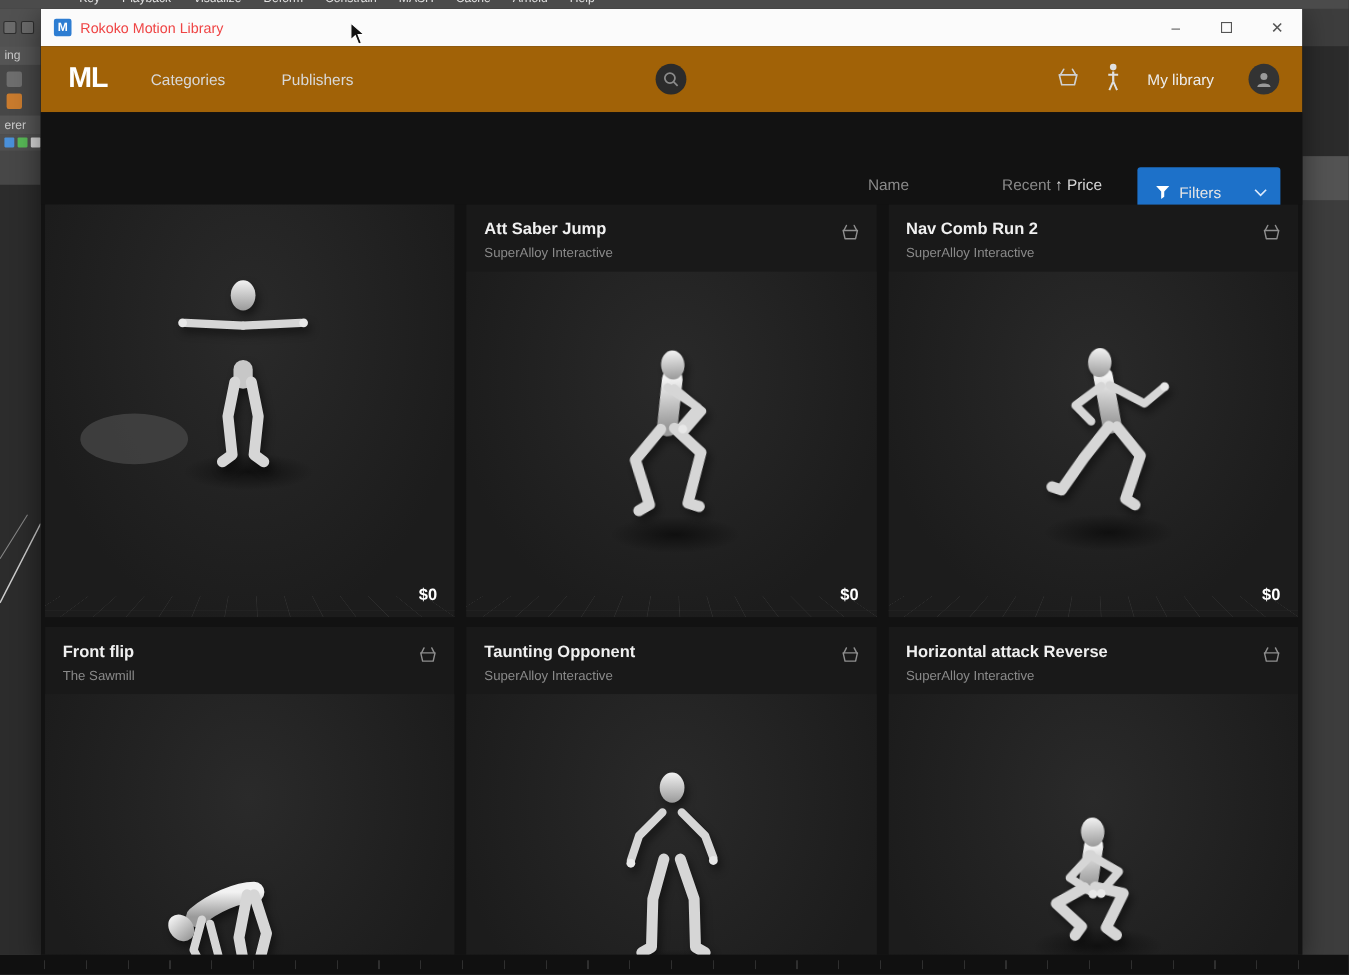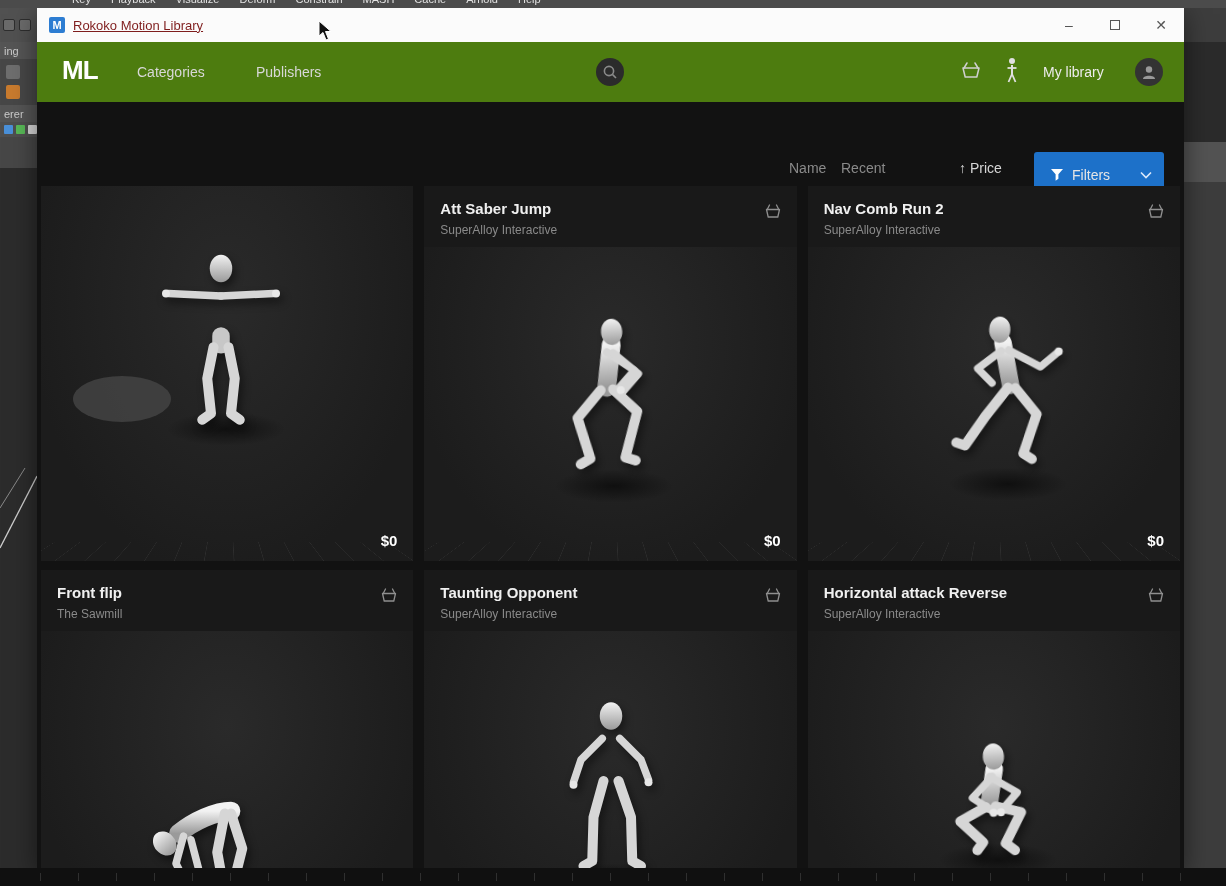--- a/index.html
+++ b/index.html
@@ -32,43 +32,43 @@
   .host-bottom .ticks { position:absolute; left:40px; right:10px; top:5px; height:8px;
       background:repeating-linear-gradient(90deg,#2f2f2f 0 1px, transparent 1px 38px); }
 
   
   .window { position:absolute; left:37px; top:8px; width:1147px; height:860px; background:#121212;
             box-shadow:0 6px 24px rgba(0,0,0,.5); z-index:5; overflow:hidden; }
 
   .titlebar { height:34px; background:#fbfbfb; display:flex; align-items:center; padding:0 0 0 12px; position:relative; }
   .app-icon { width:16px; height:16px; background:#2d7dd2; border-radius:2px; color:#fff; font-size:11px; font-weight:bold;
               display:flex; align-items:center; justify-content:center; margin-right:8px; }
-  .win-title { font-size:13px; color:#7f1d1d;text-decoration:underline; }
+  .win-title { font-size:13px; color:#ef4444; }
   .win-controls { position:absolute; right:0; top:0; height:34px; display:flex; }
   .wc { width:46px; height:34px; display:flex; align-items:center; justify-content:center; color:#555; font-size:14px; cursor:default; }
   .wc .maxbox { width:10px; height:10px; border:1.4px solid #555; }
 
   
-  .nav { position:relative; height:60px; background:#4d7c0f; }
+  .nav { position:relative; height:60px; background:#a16207; }
   .ml-logo { position:absolute; left:25px; top:13px; color:#fff; font-size:26px; font-weight:800; letter-spacing:-1px; }
   .nav-link { position:absolute; top:0; line-height:60px; font-size:14px; color:#d8d8d8; cursor:pointer; }
   .nav-link.cat { left:100px; } .nav-link.pub { left:219px; }
   .search-btn { position:absolute; left:559px; top:16px; width:28px; height:28px; border-radius:50%; background:#2b2b2b;
                 display:flex; align-items:center; justify-content:center; }
   .basket-btn { position:absolute; left:922px; top:17px; }
   .man-btn { position:absolute; left:968px; top:15px; }
   .mylib { position:absolute; left:1006px; top:0; line-height:60px; font-size:14px; color:#ececec; }
   .avatar { position:absolute; left:1098px; top:16px; width:28px; height:28px; border-radius:50%; background:#333;
             display:flex; align-items:center; justify-content:center; }
 
   
   .hero { position:relative; height:84px; background:#121212; }
   .hero-title { position:absolute; left:21px; bottom:2px; font-size:42px; font-weight:800; color:#fff; letter-spacing:.5px; }
   .sort-label { position:absolute; top:58px; font-size:14px; color:#8a8a8a; cursor:pointer; }
-  .sort-name { left:752px; } .sort-recent { left:804px; }
+  .sort-name { left:752px; } .sort-recent { left:874px; }
   .sort-price { left:922px; color:#d6d6d6; }
   .filters-btn { position:absolute; left:997px; top:50px; width:130px; height:46px; background:#1d71c9; border-radius:3px;
                  display:flex; align-items:center; color:#e5e5e5; font-size:14px; cursor:pointer; }
   .filters-btn .f-ico { margin:0 8px 0 16px; display:flex; }
   .filters-btn .chev { margin-left:auto; margin-right:12px; display:flex; }
 
   
   .grid { display:grid; grid-template-columns:repeat(3,1fr); gap:9px 11px; padding:0 4px; }
   .card { background:#191919; height:375px; display:flex; flex-direction:column; position:relative; }
   .card-head { display:flex; justify-content:space-between; align-items:flex-start; padding:14px 14px 10px 16px; }

